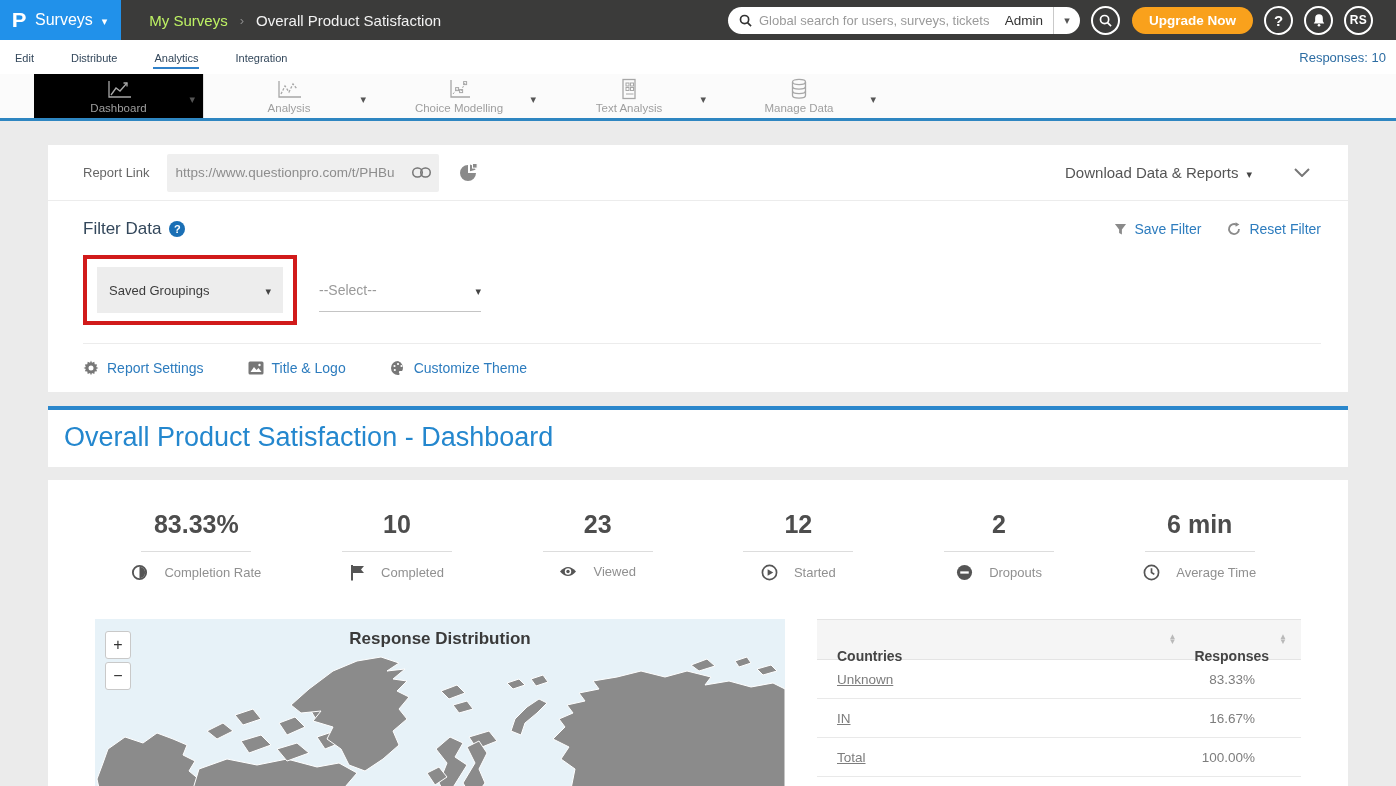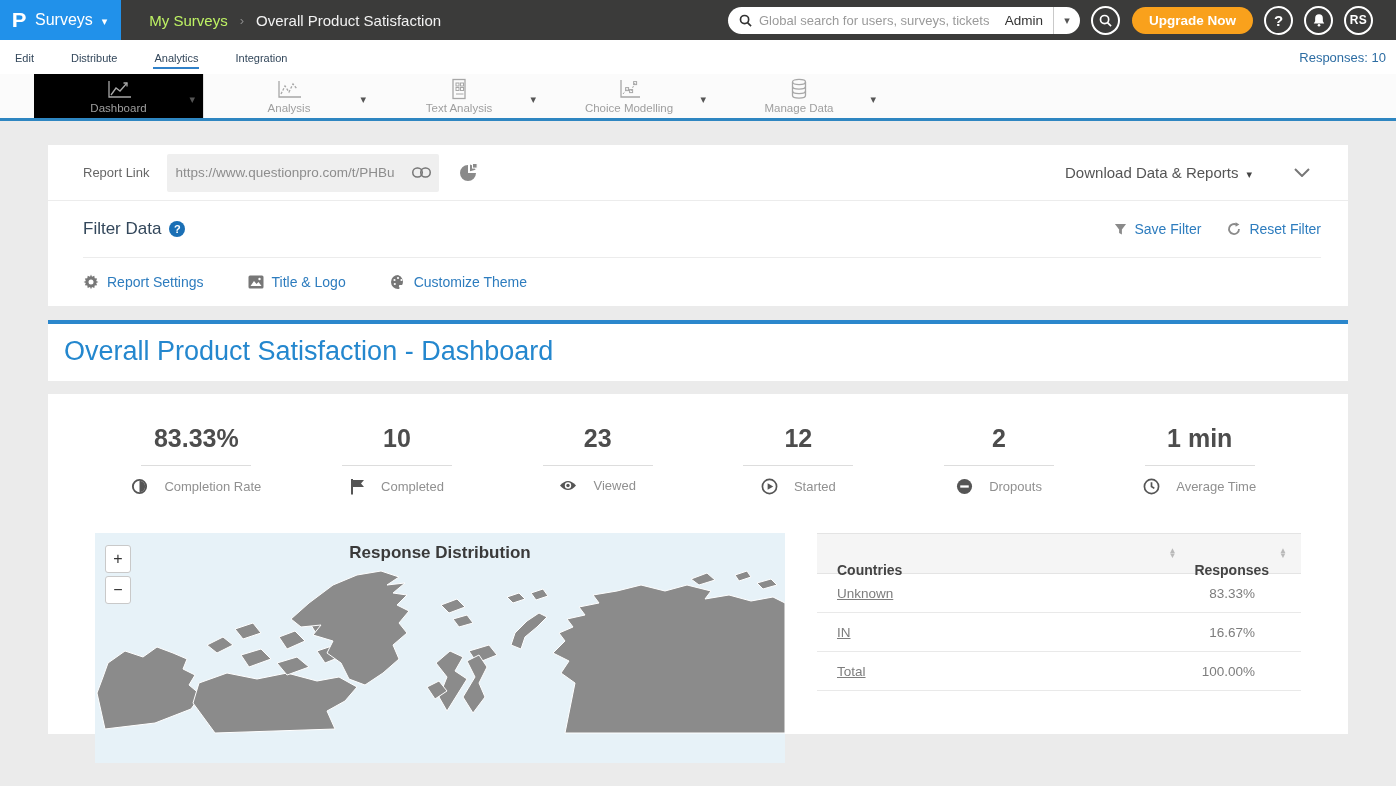--- a/index.html
+++ b/index.html
@@ -200,43 +200,43 @@
       <svg width="26" height="20" viewBox="0 0 26 20">
         <path d="M3 1 V17 H25" fill="none" stroke="#a7a7a7" stroke-width="1.3"></path>
         <polyline points="5,14 9,6 13,12 17,4 21,9" fill="none" stroke="#a7a7a7" stroke-width="1.3" stroke-dasharray="2.4 1.6"></polyline>
       </svg>
     </span>
     <span class="tab-label">Analysis</span>
     <span class="caret"></span>
   </div>
   <div class="tab">
     <span class="icon-wrap">
+      <svg width="24" height="21" viewBox="0 0 24 21">
+        <path d="M4 1 V18 H23" fill="none" stroke="#a7a7a7" stroke-width="1.3"></path>
+        <polyline points="6,15 10,10 14,12 18,4" fill="none" stroke="#a7a7a7" stroke-width="1" stroke-dasharray="2 1.6"></polyline>
+        <rect x="8.6" y="8.6" width="3" height="3" fill="none" stroke="#a7a7a7" stroke-width="1"></rect>
+        <rect x="16.6" y="2.6" width="3" height="3" fill="none" stroke="#a7a7a7" stroke-width="1"></rect>
+        <rect x="12.6" y="10.6" width="3" height="3" fill="none" stroke="#a7a7a7" stroke-width="1"></rect>
+      </svg>
+    </span>
+    <span class="tab-label">Choice Modelling</span>
+    <span class="caret"></span>
+  </div>
+  <div class="tab">
+    <span class="icon-wrap">
       <svg width="20" height="22" viewBox="0 0 20 22">
         <rect x="4" y="1.5" width="12" height="19" fill="none" stroke="#a7a7a7" stroke-width="1.3"></rect>
         <rect x="7" y="5" width="3" height="3" fill="none" stroke="#a7a7a7" stroke-width="1"></rect>
         <rect x="11.5" y="5" width="3" height="3" fill="none" stroke="#a7a7a7" stroke-width="1"></rect>
         <rect x="7" y="9.5" width="3" height="3" fill="none" stroke="#a7a7a7" stroke-width="1"></rect>
         <rect x="11.5" y="9.5" width="3" height="3" fill="none" stroke="#a7a7a7" stroke-width="1"></rect>
         <line x1="7" y1="16" x2="14.5" y2="16" stroke="#a7a7a7" stroke-width="1"></line>
       </svg>
     </span>
     <span class="tab-label">Text Analysis</span>
-    <span class="caret"></span>
-  </div>
-  <div class="tab">
-    <span class="icon-wrap">
-      <svg width="24" height="21" viewBox="0 0 24 21">
-        <path d="M4 1 V18 H23" fill="none" stroke="#a7a7a7" stroke-width="1.3"></path>
-        <polyline points="6,15 10,10 14,12 18,4" fill="none" stroke="#a7a7a7" stroke-width="1" stroke-dasharray="2 1.6"></polyline>
-        <rect x="8.6" y="8.6" width="3" height="3" fill="none" stroke="#a7a7a7" stroke-width="1"></rect>
-        <rect x="16.6" y="2.6" width="3" height="3" fill="none" stroke="#a7a7a7" stroke-width="1"></rect>
-        <rect x="12.6" y="10.6" width="3" height="3" fill="none" stroke="#a7a7a7" stroke-width="1"></rect>
-      </svg>
-    </span>
-    <span class="tab-label">Choice Modelling</span>
     <span class="caret"></span>
   </div>
   <div class="tab">
     <span class="icon-wrap">
       <svg width="18" height="22" viewBox="0 0 18 22">
         <ellipse cx="9" cy="4" rx="6.5" ry="2.6" fill="none" stroke="#a7a7a7" stroke-width="1.3"></ellipse>
         <path d="M2.5 4 V17.5 a6.5 2.6 0 0 0 13 0 V4" fill="none" stroke="#a7a7a7" stroke-width="1.3"></path>
         <path d="M2.5 8.5 a6.5 2.6 0 0 0 13 0 M2.5 13 a6.5 2.6 0 0 0 13 0" fill="none" stroke="#a7a7a7" stroke-width="1.3"></path>
       </svg>
     </span>
@@ -284,20 +284,32 @@
           </div>
           <div class="action-link">
             <svg width="14" height="14" viewBox="0 0 14 14">
               <path d="M12 7 A5 5 0 1 1 9.5 2.7" fill="none" stroke="#8a8a8a" stroke-width="1.8"></path>
               <polygon points="8.6,0.2 12.4,2.4 8.6,4.8" fill="#8a8a8a"></polygon>
             </svg>
             <span>Reset Filter</span>
           </div>
         </div>
       </div>
+      <div class="dropdown-row">
+        <div class="red-box">
+          <div class="select-gray">
+            <span class="sel-label">Saved Groupings</span>
+            <span class="caret"></span>
+          </div>
+        </div>
+        <div class="select-line">
+          <span class="sel-label">--Select--</span>
+          <span class="caret"></span>
+        </div>
+      </div>
       <div class="filter-divider"></div>
     </div>
 
     <div class="links-row">
       <div class="action-link">
         <svg width="16" height="16" viewBox="0 0 16 16">
           <path d="M8 0.5 l1 2.2 2.3-.9 .4 2.4 2.4 .4 -.9 2.3 2.2 1 -2.2 1 .9 2.3 -2.4 .4 -.4 2.4 -2.3 -.9 -1 2.2 -1 -2.2 -2.3 .9 -.4 -2.4 -2.4 -.4 .9 -2.3 -2.2 -1 2.2 -1 -.9 -2.3 2.4 -.4 .4 -2.4 2.3 .9 Z" fill="#777"></path>
           <circle cx="8" cy="8" r="2.5" fill="#fff"></circle>
         </svg>
         <span>Report Settings</span>
@@ -379,21 +391,21 @@
         <hr class="stat-rule">
         <div class="stat-caption">
           <svg width="17" height="17" viewBox="0 0 18 18">
             <circle cx="9" cy="9" r="8" fill="#555"></circle>
             <rect x="4.5" y="7.8" width="9" height="2.4" fill="#fff"></rect>
           </svg>
           <span>Dropouts</span>
         </div>
       </div>
       <div class="stat">
-        <div class="stat-value">1 min</div>
+        <div class="stat-value">6 min</div>
         <hr class="stat-rule">
         <div class="stat-caption">
           <svg width="17" height="17" viewBox="0 0 18 18">
             <circle cx="9" cy="9" r="7.5" fill="none" stroke="#555" stroke-width="1.8"></circle>
             <polyline points="9,4.5 9,9 12,11" fill="none" stroke="#555" stroke-width="1.8"></polyline>
           </svg>
           <span>Average Time</span>
         </div>
       </div>
     </div>

